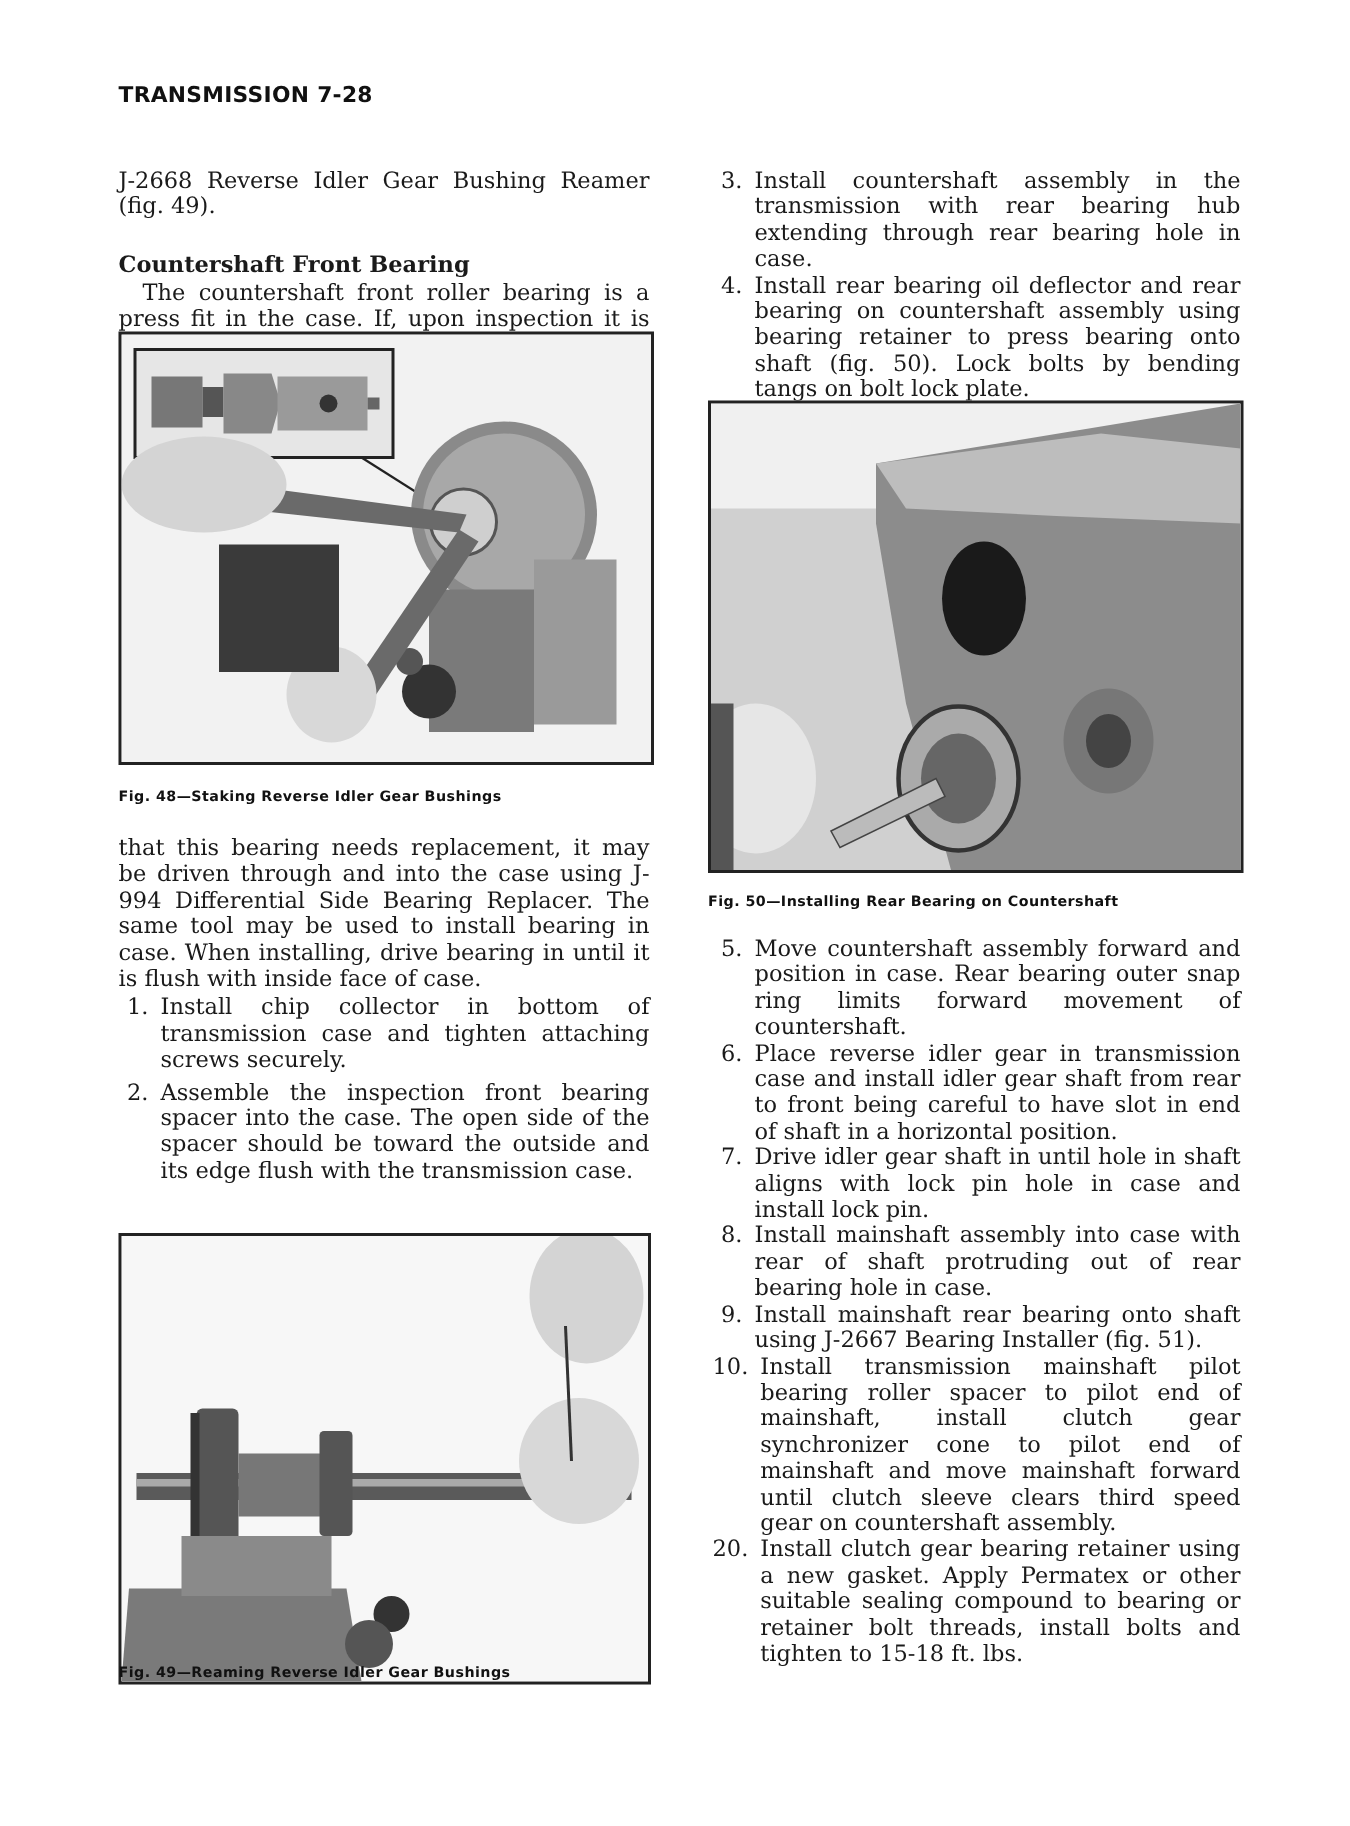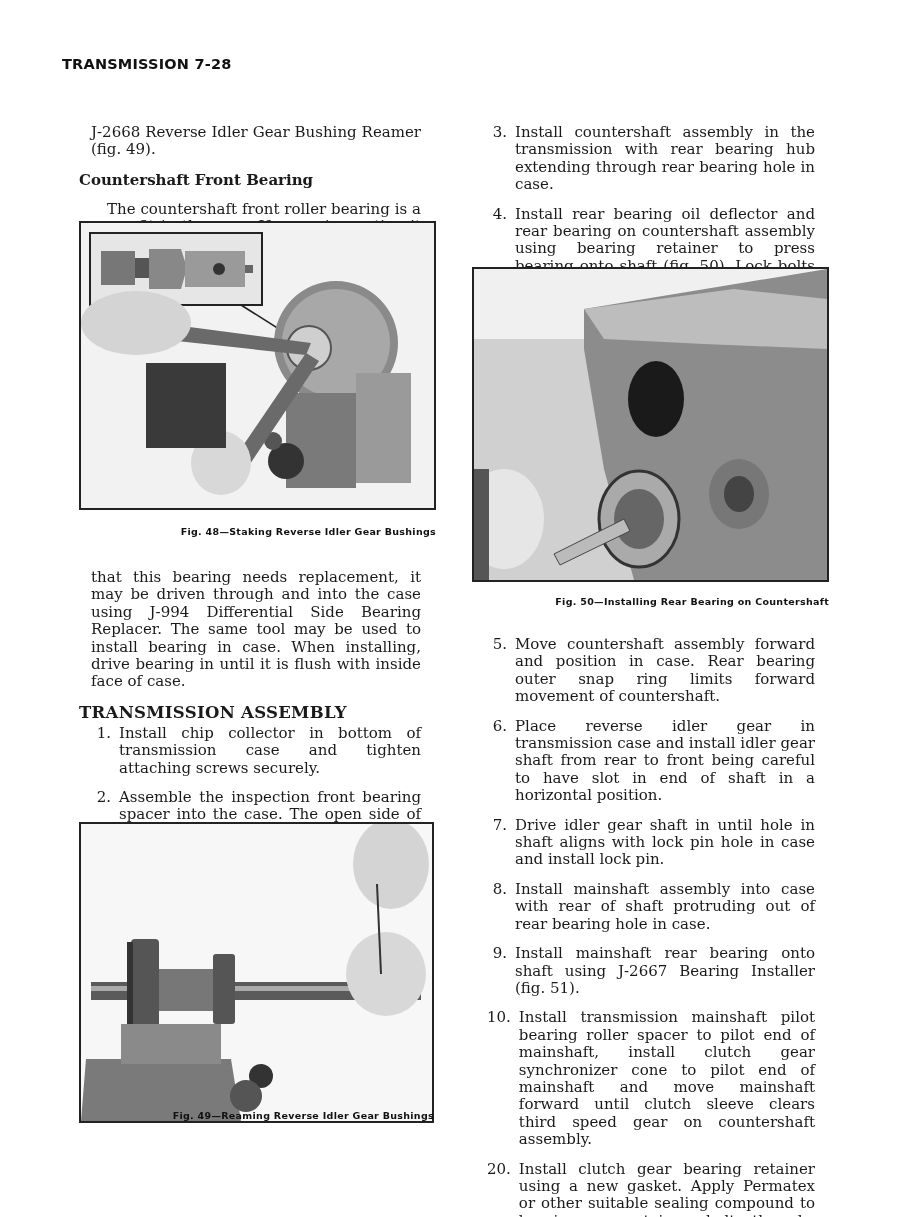--- a/index.html
+++ b/index.html
@@ -1,42 +1,42 @@
 <!DOCTYPE html>
 <html><head>
 <meta charset="utf-8">
 <style>
   html, body { margin: 0; padding: 0; background: #ffffff; }
   body { width: 900px; height: 1217px; position: relative; overflow: hidden;
          font-family: "DejaVu Serif", "Liberation Serif", serif; color: #1a1a1a; }
-  .header { position: absolute; left: 62px; top: 56px; font-family: "DejaVu Sans", "Liberation Sans", sans-serif;
+  .header { position: absolute; left: 79px; top: 56px; font-family: "DejaVu Sans", "Liberation Sans", sans-serif;
             font-weight: bold; font-size: 14.5px; letter-spacing: 0.2px; color: #111; }
   .col { position: absolute; width: 354px; }
   .col-left { left: 79px; }
   .col-right { left: 475px; width: 352px; }
-  p, .item { margin: 12px; font-size: 15px; line-height: 17.4px; text-align: justify; }
+  p, .item { margin: 0; font-size: 15px; line-height: 17.4px; text-align: justify; }
   .subhead { font-weight: bold; font-size: 15px; line-height: 18px; margin: 2px 0 2px 0; }
   .section-head { font-weight: bold; font-size: 16.5px; line-height: 20px; letter-spacing: 0.3px; margin: 0; }
   .indent { text-indent: 16px; }
   .item { display: flex; }
   .item .num { flex: 0 0 28px; text-align: right; padding-right: 8px; box-sizing: border-box; }
   .item .txt { flex: 1; text-align: justify; }
   .figure { position: absolute; border: 2px solid #222; background: #f4f4f4; overflow: hidden; box-sizing: border-box; }
   .caption { position: absolute; font-family: "DejaVu Sans", "Liberation Sans", sans-serif; font-weight: bold;
-             font-size: 9.5px; letter-spacing: 0.3px; color: #111; text-align: right; }
+             font-size: 9.5px; letter-spacing: 0.3px; color: #111; text-align: left; }
   svg { display: block; }
 </style>
 </head>
 <body>
 
 <div class="header">TRANSMISSION 7-28</div>
 
 <div class="col col-left" style="top:112px;">
   <p>J-2668 Reverse Idler Gear Bushing Reamer (fig. 49).</p>
-  <div class="subhead" style="margin-top:8px;">Countershaft Front Bearing</div>
+  <div class="subhead" style="margin-top:20px;">Countershaft Front Bearing</div>
   <p class="indent">The countershaft front roller bearing is a press fit in the case. If, upon inspection it is found</p>
 </div>
 
 <div class="figure" style="left:79px; top:221px; width:357px; height:289px;">
   <svg width="353" height="285" viewBox="0 0 353 285">
     <rect width="353" height="285" fill="#f2f2f2"></rect>
 
     <rect x="9" y="10" width="172" height="72" fill="#e6e6e6" stroke="#222" stroke-width="2"></rect>
     <rect x="20" y="28" width="34" height="34" fill="#777"></rect>
     <rect x="54" y="35" width="14" height="20" fill="#555"></rect>
@@ -60,21 +60,20 @@
 
     <ellipse cx="55" cy="100" rx="55" ry="32" fill="#d4d4d4"></ellipse>
     <ellipse cx="140" cy="240" rx="30" ry="32" fill="#d8d8d8"></ellipse>
     <rect x="65" y="140" width="80" height="85" fill="#3a3a3a"></rect>
   </svg>
 </div>
 <div class="caption" style="left:79px; top:526px; width:357px;">Fig. 48—Staking Reverse Idler Gear Bushings</div>
 
 <div class="col col-left" style="top:557px;">
   <p>that this bearing needs replacement, it may be driven through and into the case using J-994 Differential Side Bearing Replacer. The same tool may be used to install bearing in case. When installing, drive bearing in until it is flush with inside face of case.</p>
-  <div class="section-head" style="margin-top:6px;">TRANSMISSION ASSEMBLY</div>
   <div class="item" style="margin-top:2px;">
     <span class="num">1.</span>
     <span class="txt">Install chip collector in bottom of transmission case and tighten attaching screws securely.</span>
   </div>
   <div class="item" style="margin-top:4px;">
     <span class="num">2.</span>
     <span class="txt">Assemble the inspection front bearing spacer into the case. The open side of the spacer should be toward the outside and its edge flush with the transmission case.</span>
   </div>
 </div>
 

